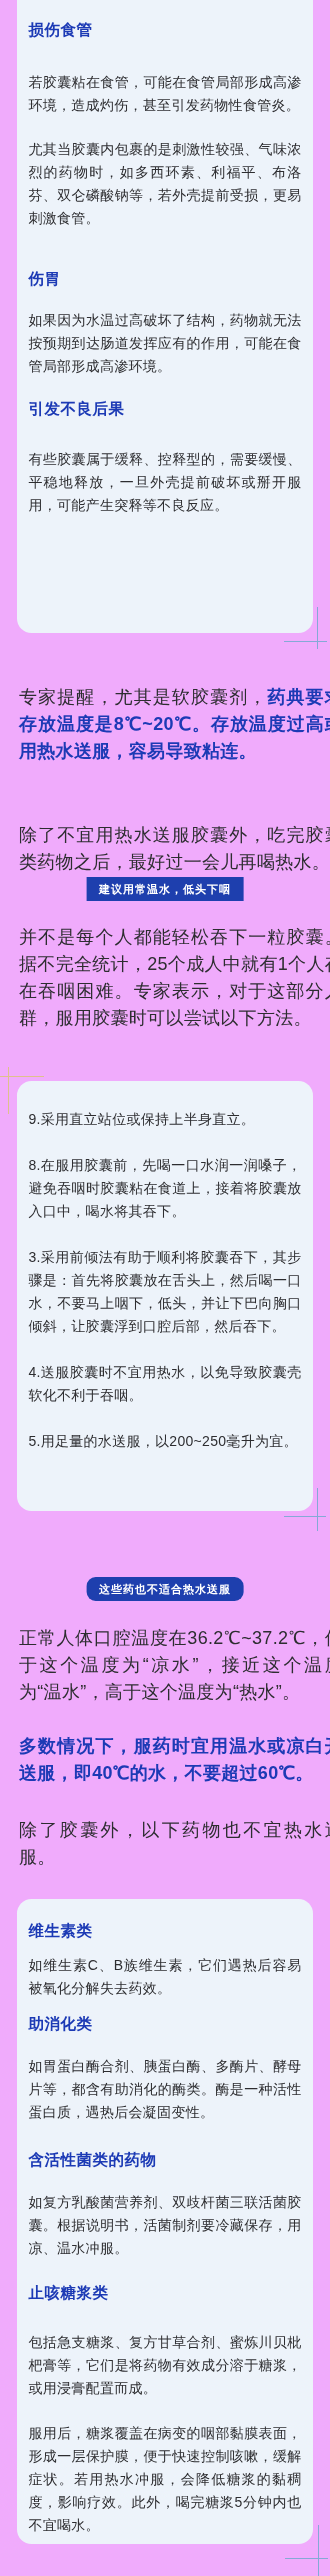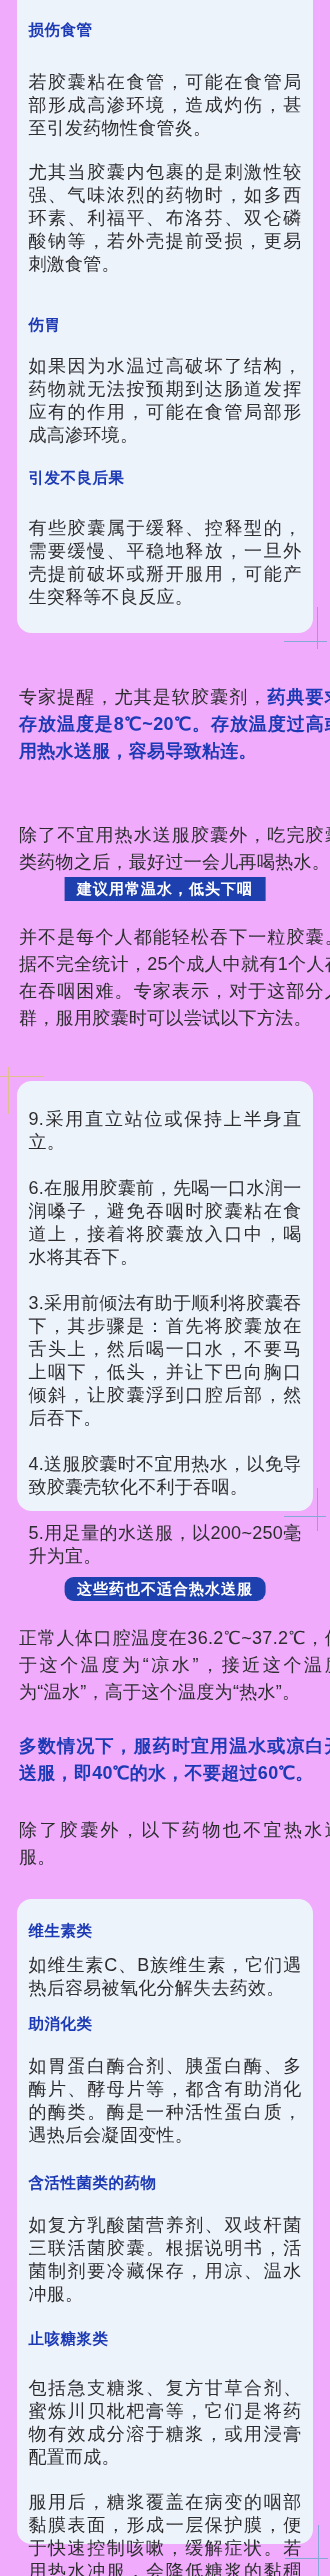--- a/index.html
+++ b/index.html
@@ -8,21 +8,21 @@
     background:#f0abfc;
     font-family:"Liberation Sans", sans-serif;
     -webkit-font-smoothing:antialiased;
   }
   
   .card {
     position:absolute; left:17px; width:296px; box-sizing:border-box;
     background:#edf3fa; border-radius:14.5px; padding:0 11.4px;
   }
   .card p {
-    margin:0; color:#2d2d30; font-size:18px; line-height:23px;
+    margin:0; color:#2d2d30; font-size:14px; line-height:23px;
     font-weight:500; text-align:justify; letter-spacing:0.3px;
   }
   .card h3 {
     margin:0; color:#1c3ab5; font-size:15.5px; line-height:18.6px; font-weight:700;
     letter-spacing:0.5px;
   }
   #card1 { top:-15.5px; height:648px; padding-top:36px; }
   #card1 .p1 { margin-top:32px; }
   #card1 .p2 { margin-top:20.6px; }
   #card1 .h2 { margin-top:40px; }
@@ -41,21 +41,21 @@
   #p-expert { top:684px; }
   #p-tip    { top:822px; }
   #p-swallow{ top:924px; }
   #p-temp   { top:1625px; }
   #p-advice { top:1733px; }
   #p-other  { top:1817px; }
 
   
   .banner {
     position:absolute; left:50%; transform:translateX(-50%);
-    background:#1e3fae; color:#ffffff; font-size:15px; font-weight:700;
+    background:#1e3fae; color:#ffffff; font-size:11px; font-weight:700;
     height:24px; line-height:24px; padding:0 12.4px; white-space:nowrap;
     letter-spacing:1px; text-align:center;
   }
   #banner1 { top:877px; }
   #banner2 { top:1577px;border-radius:9px; }
 
   
   #card2 { top:1081px; height:430px; padding-top:27px; }
   #card2 p { margin:0 0 23px 0; }
 
@@ -98,21 +98,21 @@
 
   <div class="line yellow-line" style="left:8.3px; top:1067px; width:1px; height:47px;"></div>
   <div class="line yellow-line" style="left:0px; top:1076px; width:44px; height:1px;"></div>
 
   <div class="banner" id="banner1">建议用常温水，低头下咽</div>
 
   <p class="wp" id="p-swallow">并不是每个人都能轻松吞下一粒胶囊。据不完全统计，25个成人中就有1个人存在吞咽困难。专家表示，对于这部分人群，服用胶囊时可以尝试以下方法。</p>
 
   <section class="card" id="card2">
     <p>9.采用直立站位或保持上半身直立。</p>
-    <p>6.在服用胶囊前，先喝一口水润一润嗓子，避免吞咽时胶囊粘在食道上，接着将胶囊放入口中，喝水将其吞下。</p>
+    <p>8.在服用胶囊前，先喝一口水润一润嗓子，避免吞咽时胶囊粘在食道上，接着将胶囊放入口中，喝水将其吞下。</p>
     <p>3.采用前倾法有助于顺利将胶囊吞下，其步骤是：首先将胶囊放在舌头上，然后喝一口水，不要马上咽下，低头，并让下巴向胸口倾斜，让胶囊浮到口腔后部，然后吞下。</p>
     <p>4.送服胶囊时不宜用热水，以免导致胶囊壳软化不利于吞咽。</p>
     <p>5.用足量的水送服，以200~250毫升为宜。</p>
   </section>
 
   <div class="line blue-line" style="left:317px; top:1488px; width:1px; height:43px;"></div>
   <div class="line blue-line" style="left:284px; top:1516px; width:42px; height:1px;"></div>
 
   <div class="banner" id="banner2">这些药也不适合热水送服</div>
 

